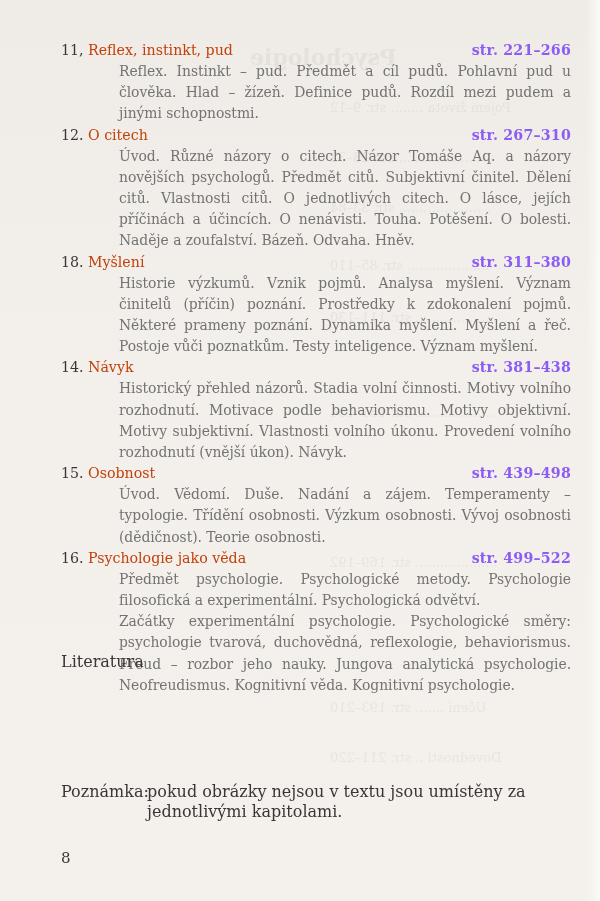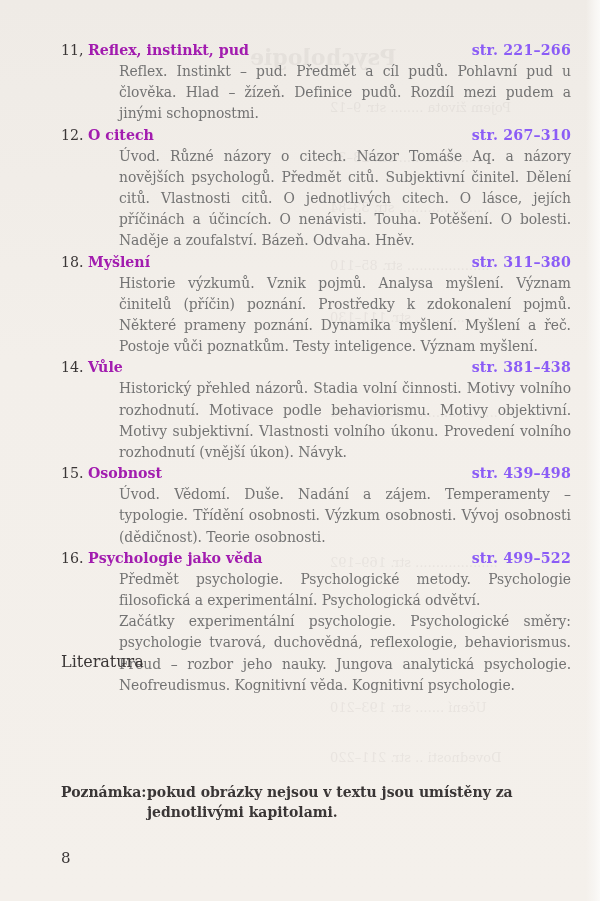--- a/index.html
+++ b/index.html
@@ -51,22 +51,22 @@
       font-size: 14.2px;
       line-height: 21px;
       height: 21px;
     }
     .entry-num {
       font-weight: normal;
       width: 27px;
       display: inline-block;
     }
     .entry-title {
-      font-weight: bold;
-      color: #a21caf;
+      font-weight: normal;
+      color: #c2410c;
     }
     .entry-pages {
       font-weight: bold;
       color: #8b5cf6;
       letter-spacing: 0.2px;
     }
     .entry-desc {
       margin-left: 58px;
       font-size: 13.9px;
       line-height: 21.2px;
@@ -79,24 +79,23 @@
       left: 61px;
       top: 651px;
       font-size: 16px;
       line-height: 21px;
     }
     .note {
       position: absolute;
       left: 61px;
       top: 782px;
       width: 510px;
-      font-size: 14px;
+      font-size: 16px;
       line-height: 20px;
       display: flex;
-      font-weight: bold;
     }
     .note-label {
       width: 86px;
       flex-shrink: 0;
     }
     .note-text {
       flex: 1;
     }
     .page-number {
       position: absolute;
@@ -143,21 +142,21 @@
   <div class="entry">
     <div class="entry-head">
       <span><span class="entry-num">18.</span><span class="entry-title">Myšlení</span></span>
       <span class="entry-pages">str. 311–380</span>
     </div>
     <div class="entry-desc">Historie výzkumů. Vznik pojmů. Analysa myšlení. Význam činitelů (příčin) poznání. Prostředky k zdokonalení pojmů. Některé prameny poznání. Dynamika myšlení. Myšlení a řeč. Postoje vůči poznatkům. Testy inteligence. Význam myšlení.</div>
   </div>
 
   <div class="entry">
     <div class="entry-head">
-      <span><span class="entry-num">14.</span><span class="entry-title">Vůle</span></span>
+      <span><span class="entry-num">14.</span><span class="entry-title">Návyk</span></span>
       <span class="entry-pages">str. 381–438</span>
     </div>
     <div class="entry-desc">Historický přehled názorů. Stadia volní činnosti. Motivy volního rozhodnutí. Motivace podle behaviorismu. Motivy objektivní. Motivy subjektivní. Vlastnosti volního úkonu. Provedení volního rozhodnutí (vnější úkon). Návyk.</div>
   </div>
 
   <div class="entry">
     <div class="entry-head">
       <span><span class="entry-num">15.</span><span class="entry-title">Osobnost</span></span>
       <span class="entry-pages">str. 439–498</span>
     </div>

